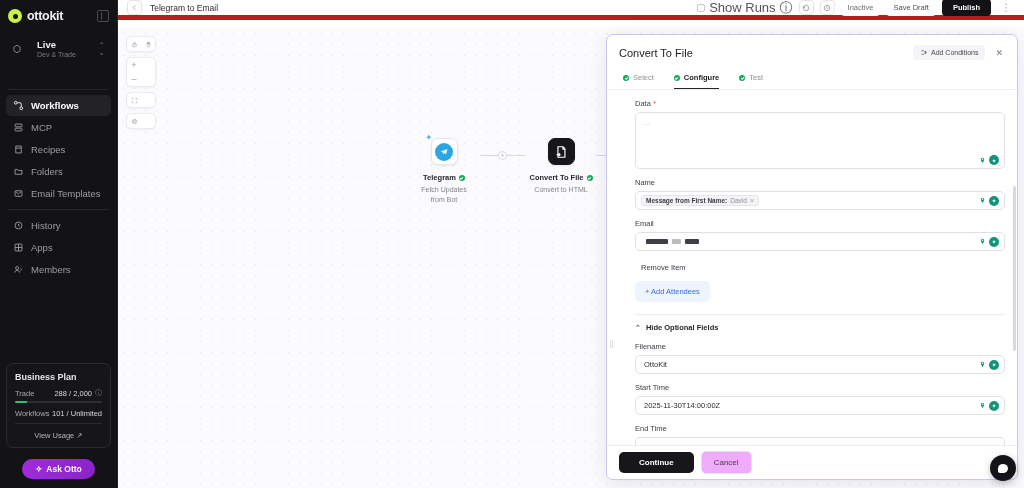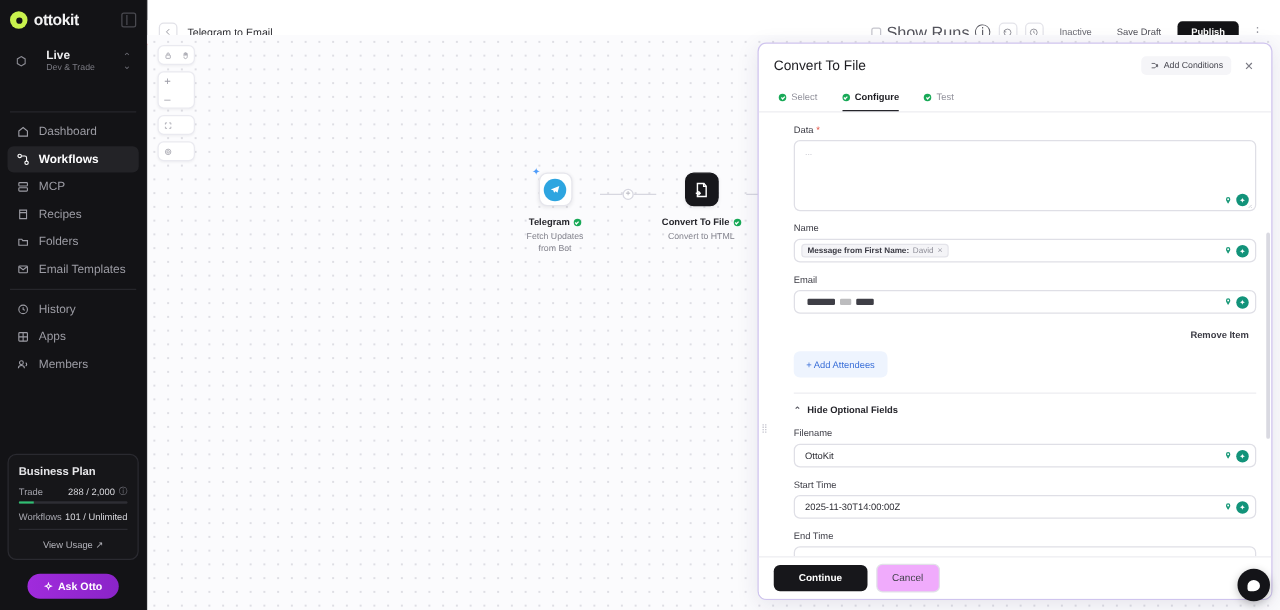--- a/index.html
+++ b/index.html
@@ -81,24 +81,23 @@
     background: linear-gradient(90deg,#a02bdc,#8a24c8);
     color: #fff; font-size: 8.5px; font-weight: bold;
     border-radius: 20px; padding: 5px 13px;
     display: flex; align-items: center; gap: 4px; width: fit-content;
     cursor: pointer;
   }
 
   
   .main { flex: 1 1 auto; position: relative; background: #ffffff; height: 488px; }
   .topbar {
-    height: 20px; border-bottom: 1px solid #b91c1c;
+    height: 20px; border-bottom: 5px solid #b91c1c;
     display: flex; align-items: center; padding: 0 9px; gap: 8px;
     background: #fff;
-    margin-top: 16px;
   }
   .back-btn {
     width: 15px; height: 15px; border: 1px solid #e2e2e8; border-radius: 4px;
     display: flex; align-items: center; justify-content: center;
     color: #8a8a93; font-size: 8px; cursor: pointer; background:#fff;
   }
   .flow-title { font-size: 8.5px; color: #2b2b31; }
   .top-right { margin-left: auto; display: flex; align-items: center; gap: 6px; }
   .chk-wrap { display: flex; align-items: center; gap: 4px; font-size: 13px; color: #53535c; cursor: pointer; }
   .chkbox { width: 8px; height: 8px; border: 1px solid #c5c5cd; border-radius: 2px; background:#fff; }
@@ -215,21 +214,21 @@
     background: #f4f4f7; border: 1px solid #e4e4ea; border-radius: 3px;
     padding: 1px 4px; margin-left: 2px; font-size: 6.5px; color: #3a3a43; white-space: nowrap;
   }
   .token b { font-weight: bold; }
   .token .v { color: #8e8e98; }
   .token .tx { color: #9a9aa4; font-size: 7px; cursor: pointer; }
 
   .redacted { display: flex; gap: 4px; align-items: center; padding-left: 2px; }
   .redacted i { display: block; height: 5px; background: #3e3e46; border-radius: 1px; }
 
-  .row-right { display: flex; justify-content: flex-end; margin: 4px 0 2px 0; font-weight: bold; }
+  .row-right { display: flex; justify-content: flex-start; margin: 4px 0 2px 0; }
   .remove-item { font-size: 7.5px; color: #3c3c45; padding: 3px 6px; border-radius: 4px; cursor: pointer; }
   .add-attendees {
     display: inline-block; background: #eef4fe; color: #3a6fd8;
     font-size: 7.5px; border-radius: 5px; padding: 6px 10px; margin: 4px 0 10px 0; cursor: pointer;
   }
   .hr { height: 1px; background: #ededf1; margin: 2px 0 8px 0; }
   .opt-toggle { display: flex; align-items: center; gap: 5px; font-size: 7.5px; color: #26262c; font-weight: bold; margin-bottom: 10px; cursor: pointer; }
   .caret { color: #55555f; font-size: 7px; }
 
   .panel-foot {
@@ -275,26 +274,20 @@
       <span class="ws-texts">
         <span class="ws-name">Live</span>
         <span class="ws-sub">Dev &amp; Trade</span>
       </span>
       <span class="ws-chev">⌃<br>⌄</span>
     </div>
 
     <div class="sb-divider"></div>
 
     <nav class="sb-nav">
-      <div class="sb-item">
-        <svg class="ico" viewBox="0 0 16 16" fill="none" stroke="currentColor" stroke-width="1.3">
-            <path d="M3 7l5-4 5 4v6H3z"></path>
-          </svg>
-        <span>Dashboard</span>
-      </div>
       <div class="sb-item active">
         <svg class="ico" viewBox="0 0 16 16" fill="none" stroke="currentColor" stroke-width="1.3">
             <circle cx="4" cy="4" r="2"></circle>
             <circle cx="12" cy="12" r="2"></circle>
             <path d="M6 4h4a2 2 0 0 1 2 2v4"></path>
           </svg>
         <span>Workflows</span>
       </div>
       <div class="sb-item">
         <svg class="ico" viewBox="0 0 16 16" fill="none" stroke="currentColor" stroke-width="1.3">

